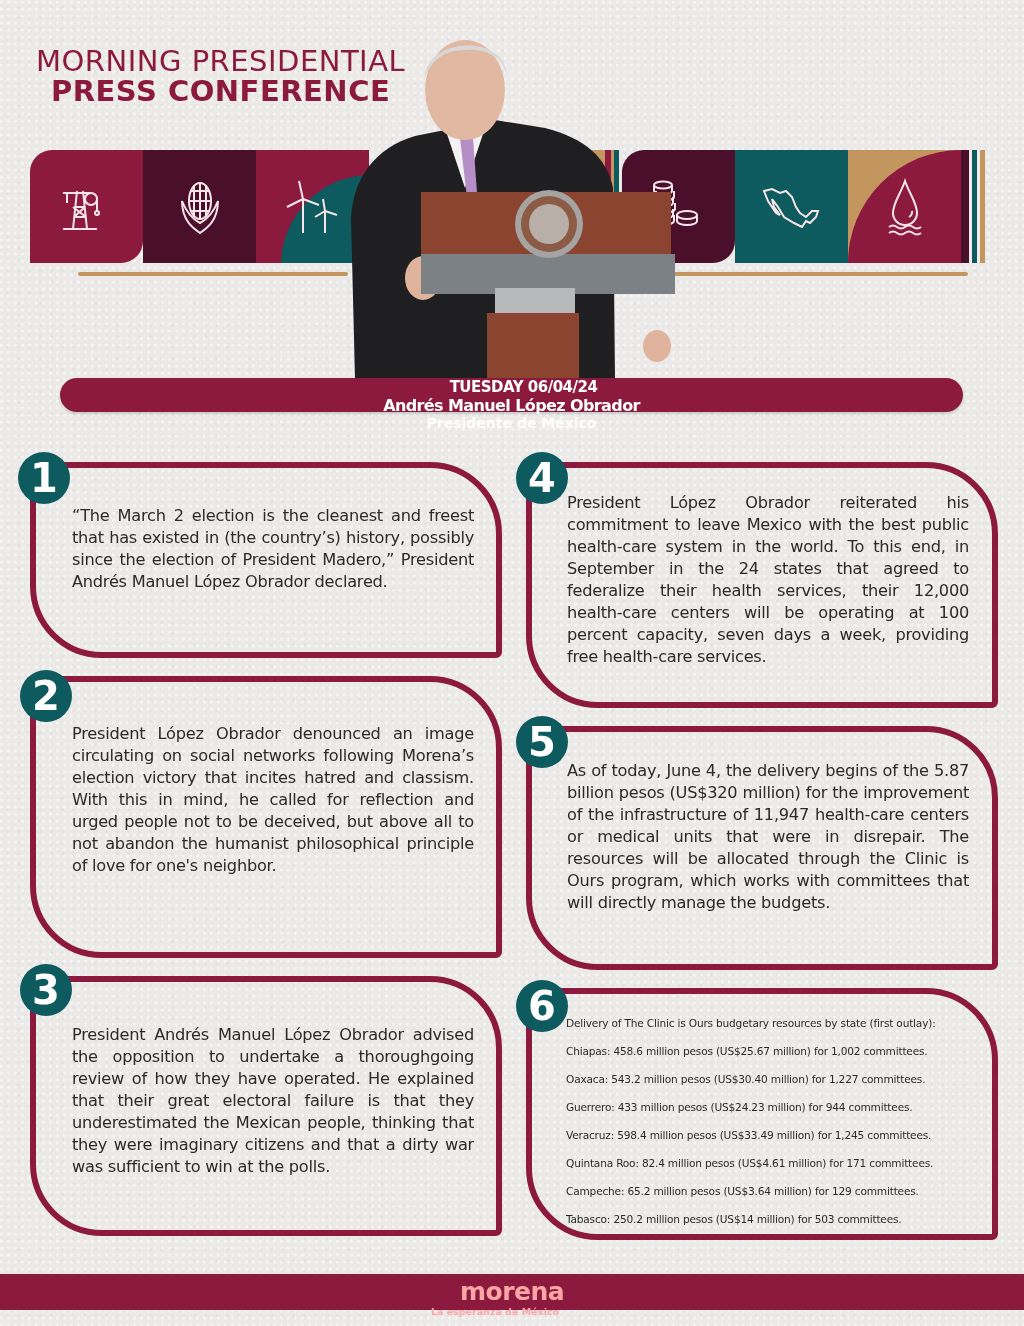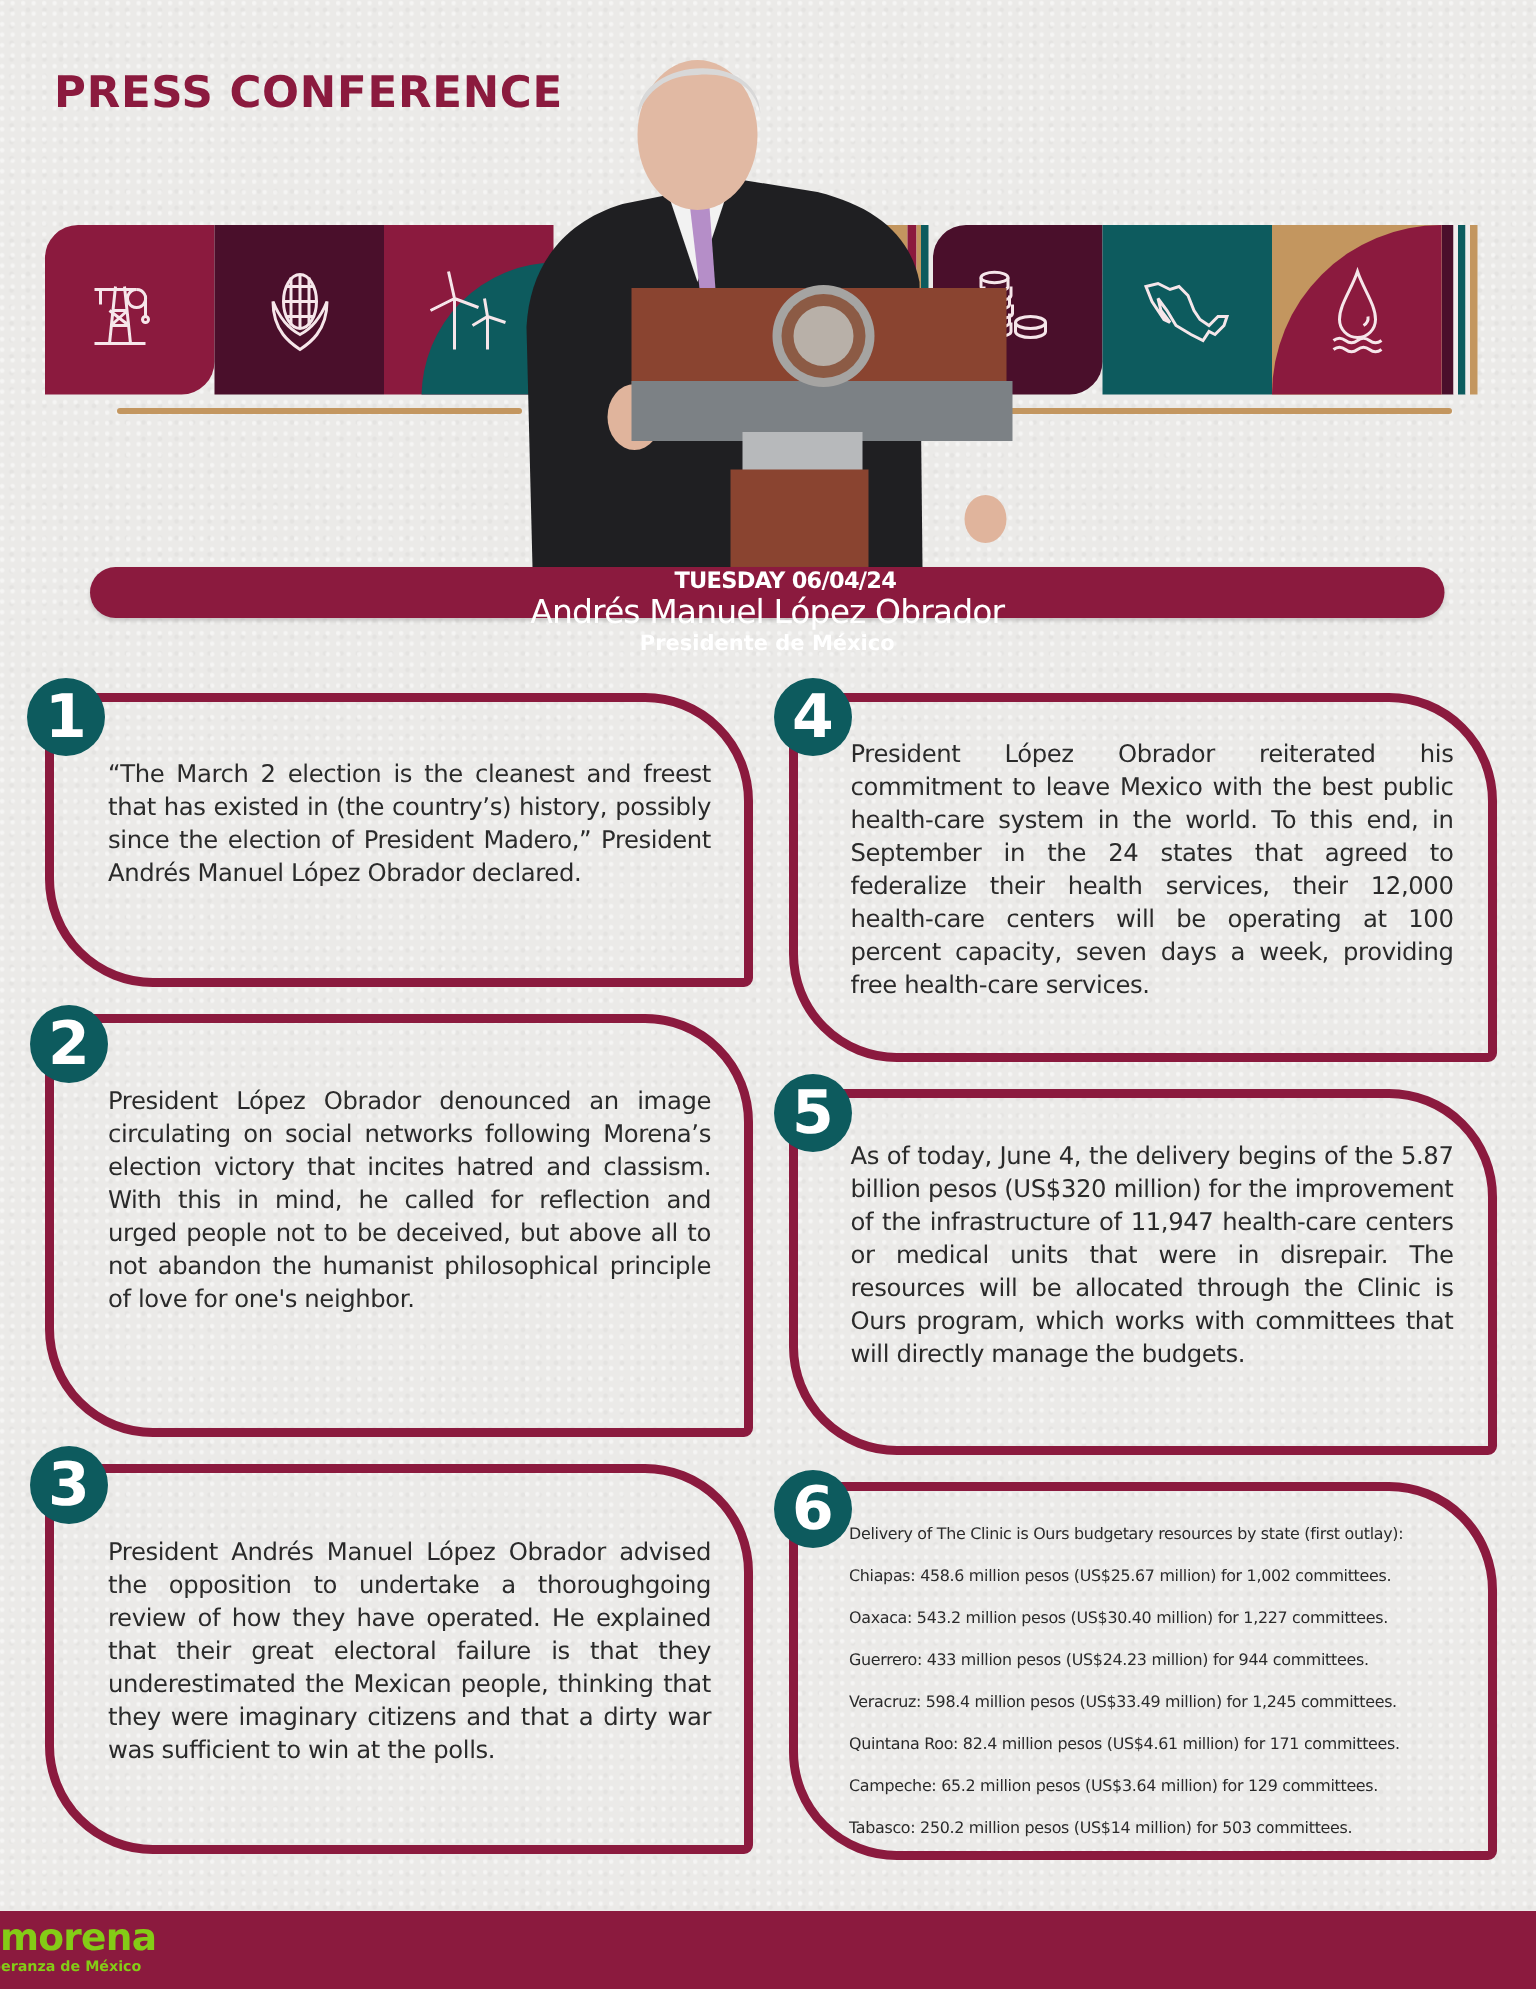--- a/index.html
+++ b/index.html
@@ -37,21 +37,21 @@
   .infobar {
     position: absolute; left: 60px; top: 378px; width: 903px; height: 34px;
     background: #8b1a3e; border-radius: 17px;
     display: flex; align-items: center; color: #fff;
     box-shadow: 0 2px 3px rgba(0,0,0,0.15);
     flex-direction: column;
   }
   .infobar .date { font-weight: 700; font-size: 15px; margin-left: 24px; font-family: "DejaVu Sans", sans-serif; letter-spacing: -0.5px; }
   .infobar .sep { width: 1.5px; height: 20px; background: #c3965f; margin: 0 12px 0 22px; }
   .infobar .sep2 { width: 1.5px; height: 20px; background: #c3965f; margin: 0 14px 0 10px; }
-  .infobar .name { font-weight: 400; font-size: 22px; font-family: "DejaVu Sans", sans-serif; letter-spacing: -0.6px; }
+  .infobar .name { font-weight: 700; font-size: 16px; font-family: "DejaVu Sans", sans-serif; letter-spacing: -0.6px; }
   .infobar .role { font-weight: 700; font-size: 14px; font-family: "DejaVu Sans", sans-serif; }
 
   
   .card {
     position: absolute;
     border: 6px solid #8b1a3e;
     border-radius: 0 72px 6px 72px;
   }
   .badge {
     position: absolute; width: 52px; height: 52px; border-radius: 50%;
@@ -62,30 +62,31 @@
   .card-text {
     position: absolute; font-size: 16.2px; line-height: 22px;
     text-align: justify; color: #2a2a2a;
     font-family: "DejaVu Sans", sans-serif; letter-spacing: -0.25px;
   }
   .list-text { position: absolute; font-size: 10.6px; font-family: "DejaVu Sans", sans-serif; color: #2a2a2a; letter-spacing: -0.2px; }
   .list-text div { height: 28px; line-height: 14px; white-space: nowrap; }
 
   
   .footer {
-    position: absolute; left: 0; top: 1274px; width: 1024px; height: 52px;
-    background: #8b1a3e; color: #84cc16; 
+    position: absolute; left: 0; top: 1274px; width: 1024px; height: 36px;
+    background: #8b1a3e; color: #fca5a5; text-align: center;
   }
   .footer .logo { font-family: "DejaVu Sans", sans-serif; font-weight: 700; font-size: 25px; letter-spacing: -0.5px; margin-top: 4px; line-height: 28px; }
   .footer .tag { font-family: "DejaVu Sans", sans-serif; font-weight: 700; font-size: 9.5px; margin-top: 0; margin-left: -34px; }
 </style>
 </head>
 <body>
 
 <div class="title">
+  <span class="l1">MORNING PRESIDENTIAL</span>
   <span class="l2">PRESS CONFERENCE</span>
 </div>
 
 <div class="banner left">
   <div class="tile" style="background:#8b1a3e;border-radius:22px 0 0 0;border-bottom-right-radius:22px;">
     <svg viewBox="0 0 60 60" fill="none" stroke="#f6e6ea" stroke-width="2">
       <path d="M6 16 H34 M10 16 V26 M20 14 L16 52 M26 14 L30 52 M18 30 H28 M17 40 H29 M16 30 L29 40 M28 30 L17 40 M6 52 H40 M34 16 a6 6 0 1 0 0.1 0 M40 20 V34"></path>
       <circle cx="40" cy="36" r="2"></circle>
     </svg>
   </div>

